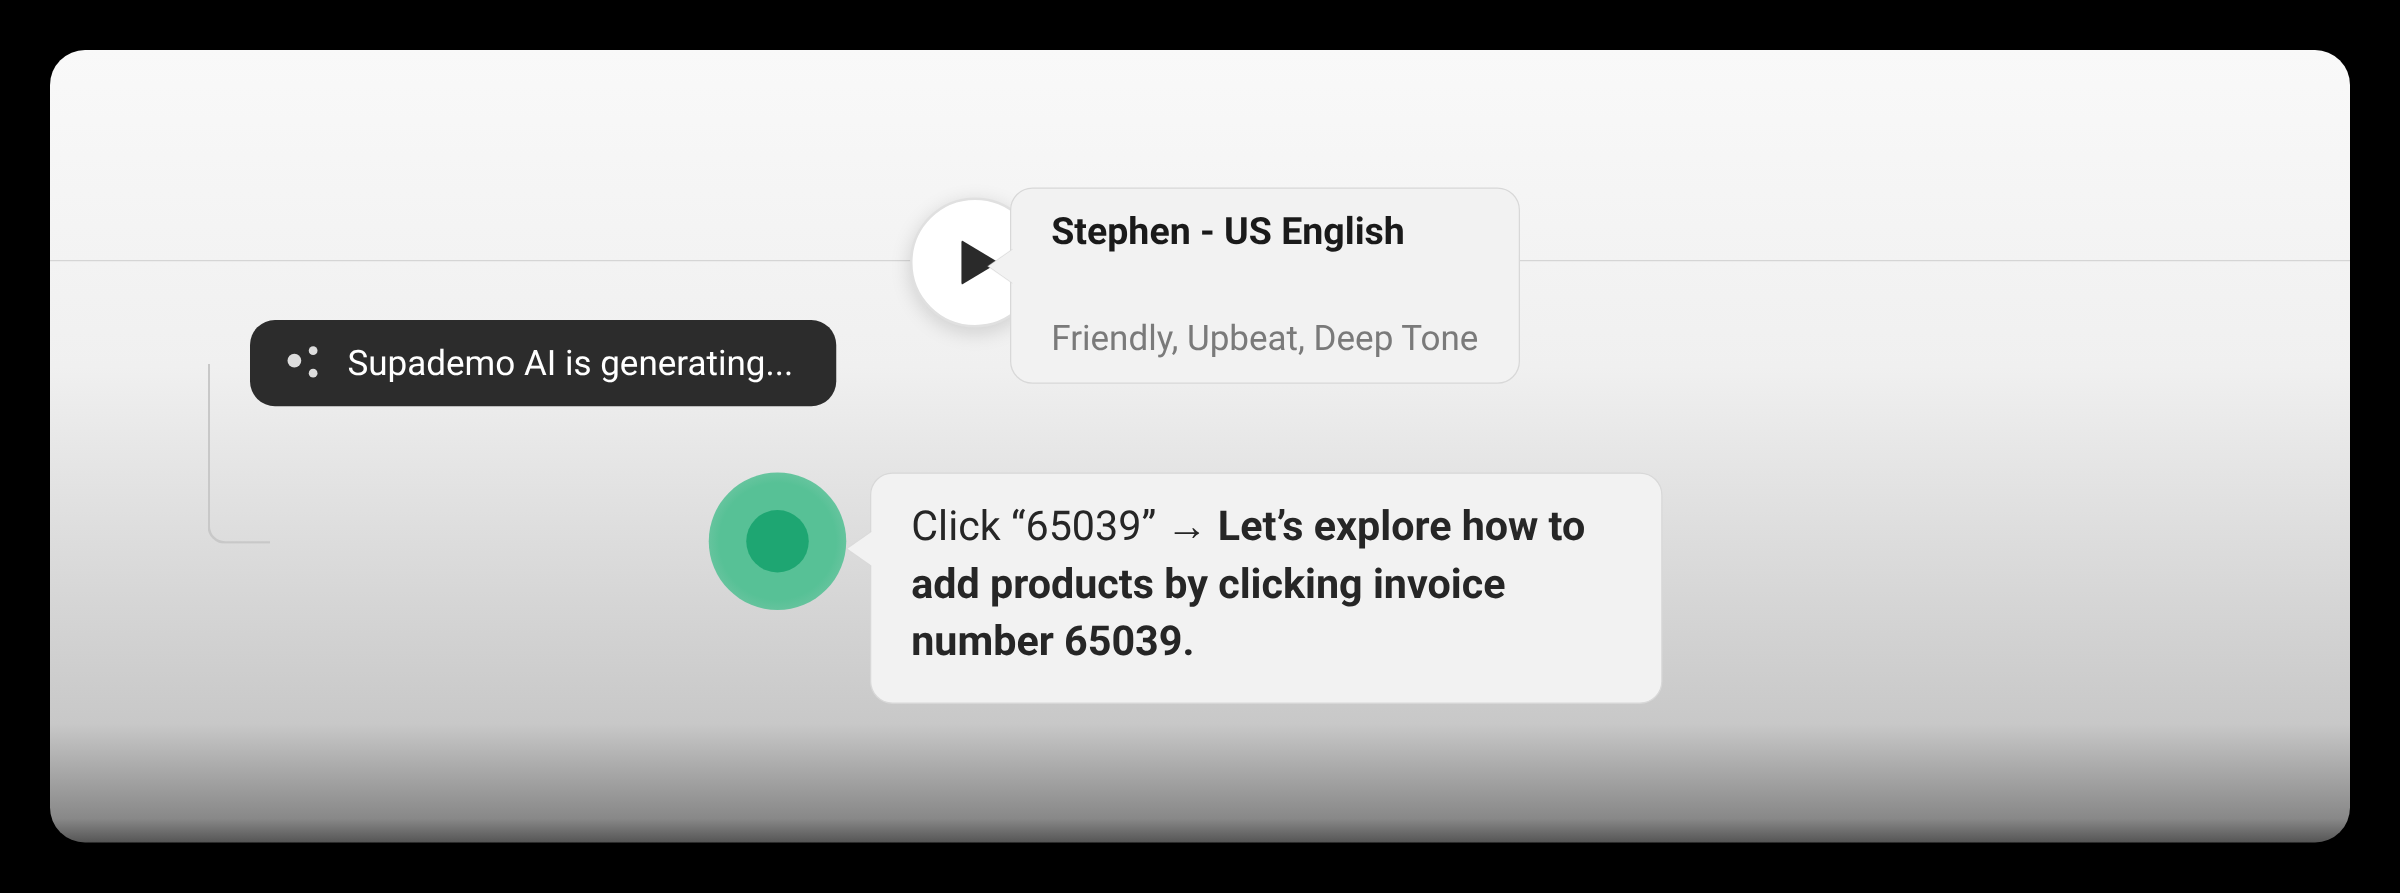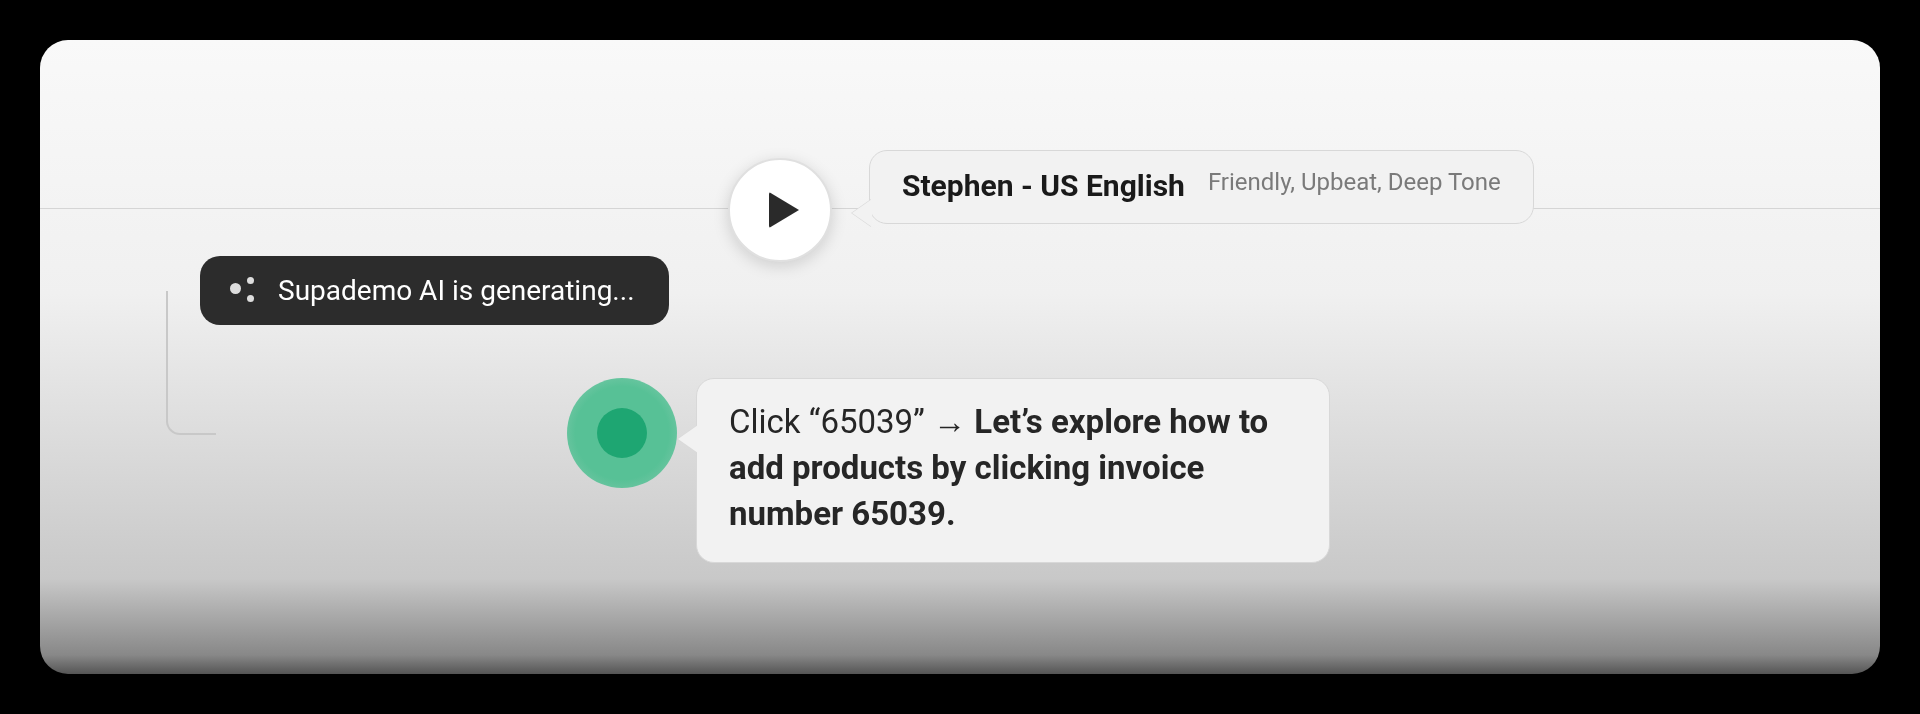--- a/index.html
+++ b/index.html
@@ -34,42 +34,42 @@
       left: 0;
       right: 0;
       height: 1px;
       background: #d5d5d5;
     }
 
     
     .voice-card {
       position: absolute;
       top: 110px;
-      left: 829px;
+      left: 768px;
       background: #f2f2f2;
       border: 1px solid #d8d8d8;
       border-radius: 18px;
       padding: 16px 32px 18px 32px;
       display: flex;
-      flex-direction: row;
+      flex-direction: column;
+      gap: 48px;
     }
 
     .voice-name {
       font-size: 30px;
       font-weight: 700;
       color: #1a1a1a;
       line-height: 1.25;
     }
 
     .voice-desc {
-      font-size: 24px;
+      font-size: 28px;
       font-weight: 400;
       color: #7a7a7a;
       line-height: 1.25;
-      margin-left: 23px;
     }
 
     .voice-play-pointer {
       position: absolute;
       left: -18px;
       top: 48px;
       width: 0;
       height: 0;
       border-top: 14px solid transparent;
       border-bottom: 14px solid transparent;

